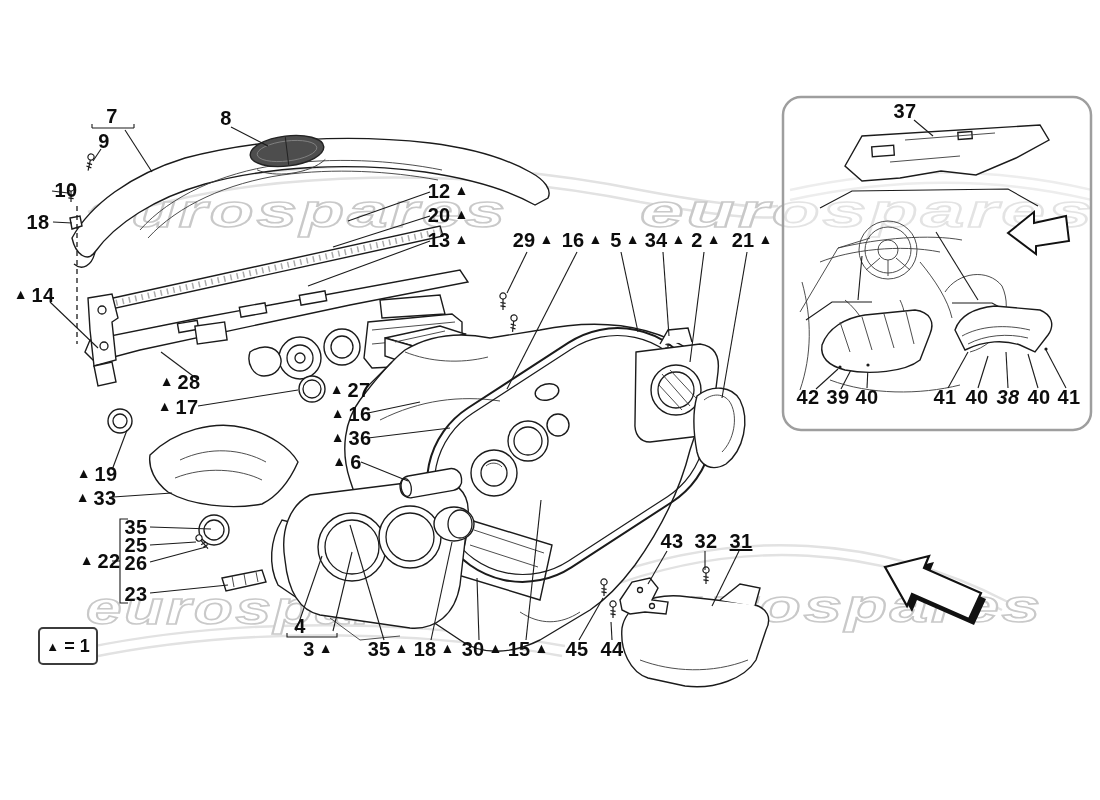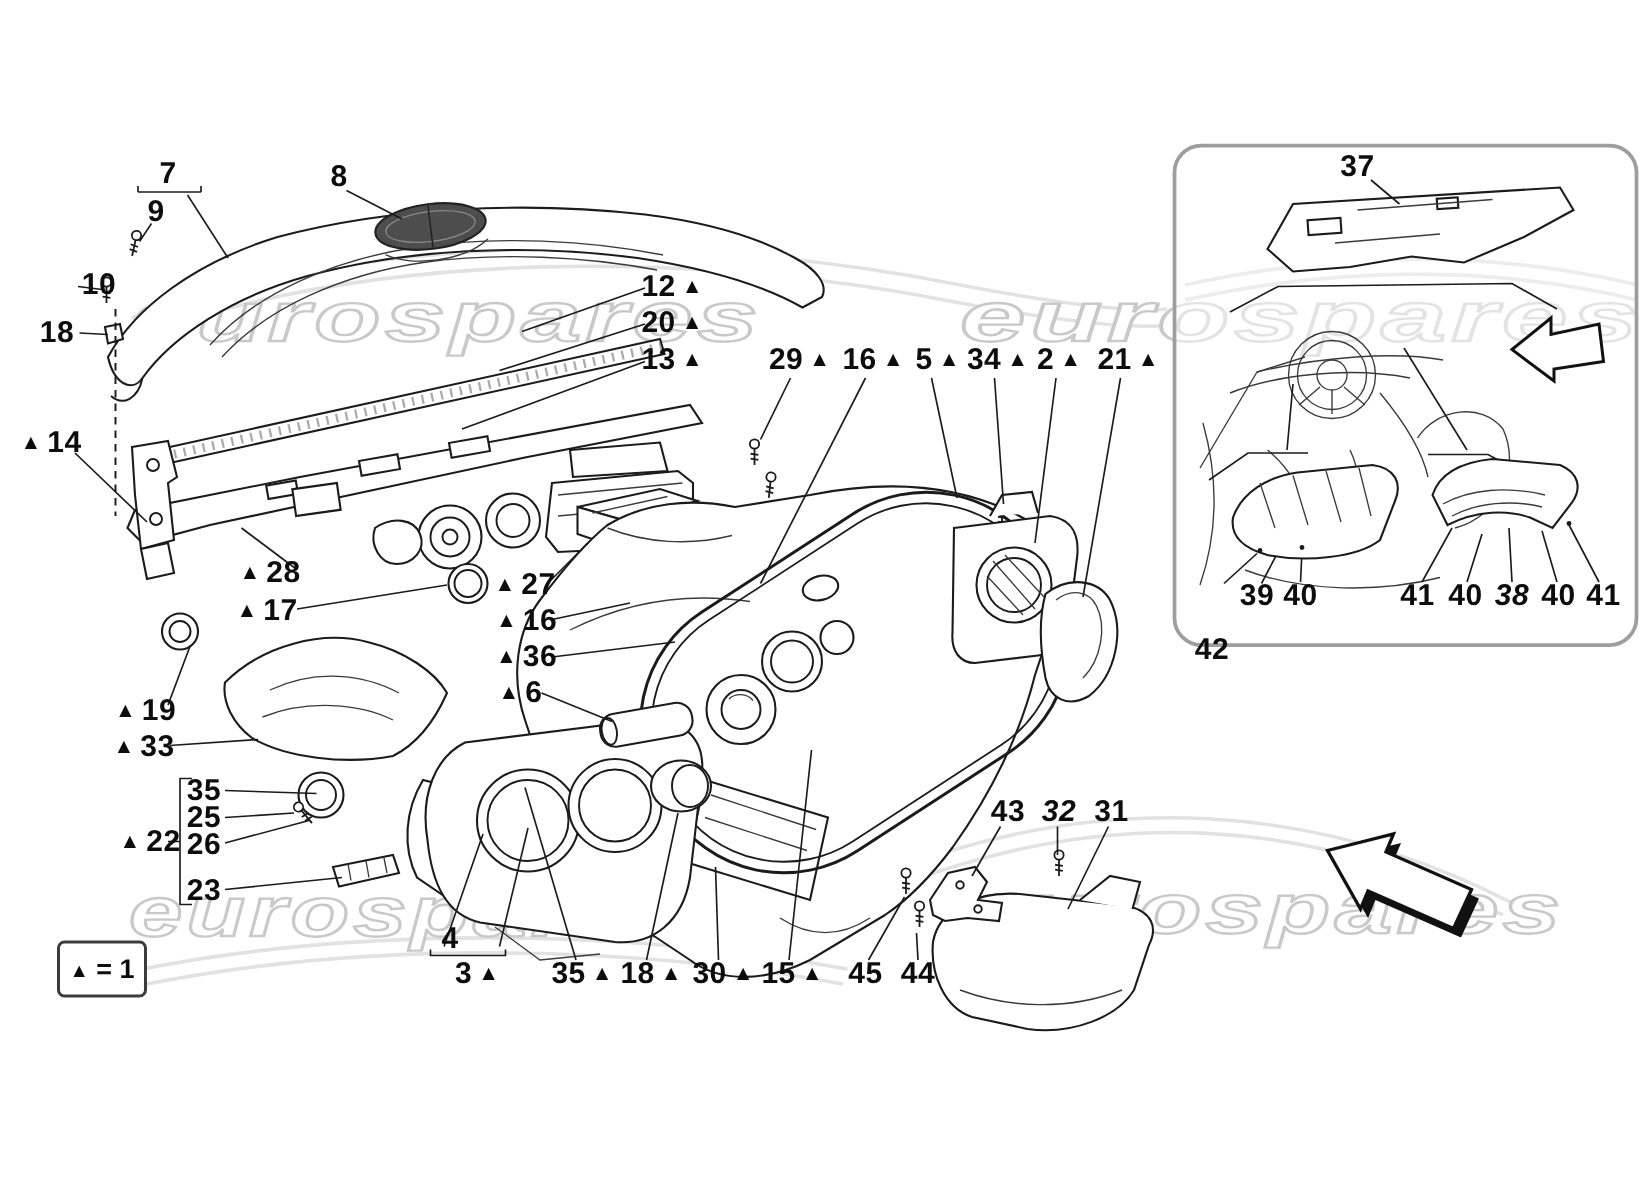--- a/index.html
+++ b/index.html
@@ -472,30 +472,30 @@
       </div>
       <div class="plabel" style="left: 577px; top: 649px;">
         <span class="num">45</span>
       </div>
       <div class="plabel" style="left: 612px; top: 649px;">
         <span class="num">44</span>
       </div>
       <div class="plabel" style="left: 672px; top: 541px;">
         <span class="num">43</span>
       </div>
-      <div class="plabel" style="left: 706px; top: 541px; font-style: italic;">
+      <div class="plabel" style="left: 706px; top: 541px;">
         <span class="num">32</span>
       </div>
-      <div class="plabel" style="left: 741px; top: 541px;">
+      <div class="plabel" style="left: 741px; top: 541px; text-decoration: underline;">
         <span class="num">31</span>
       </div>
       <div class="plabel" style="left: 905px; top: 111px;">
         <span class="num">37</span>
       </div>
-      <div class="plabel" style="left: 808px; top: 397px; margin-top: 36px;">
+      <div class="plabel" style="left: 808px; top: 397px;">
         <span class="num">42</span>
       </div>
       <div class="plabel" style="left: 838px; top: 397px;">
         <span class="num">39</span>
       </div>
       <div class="plabel" style="left: 867px; top: 397px;">
         <span class="num">40</span>
       </div>
       <div class="plabel" style="left: 945px; top: 397px;">
         <span class="num">41</span>

